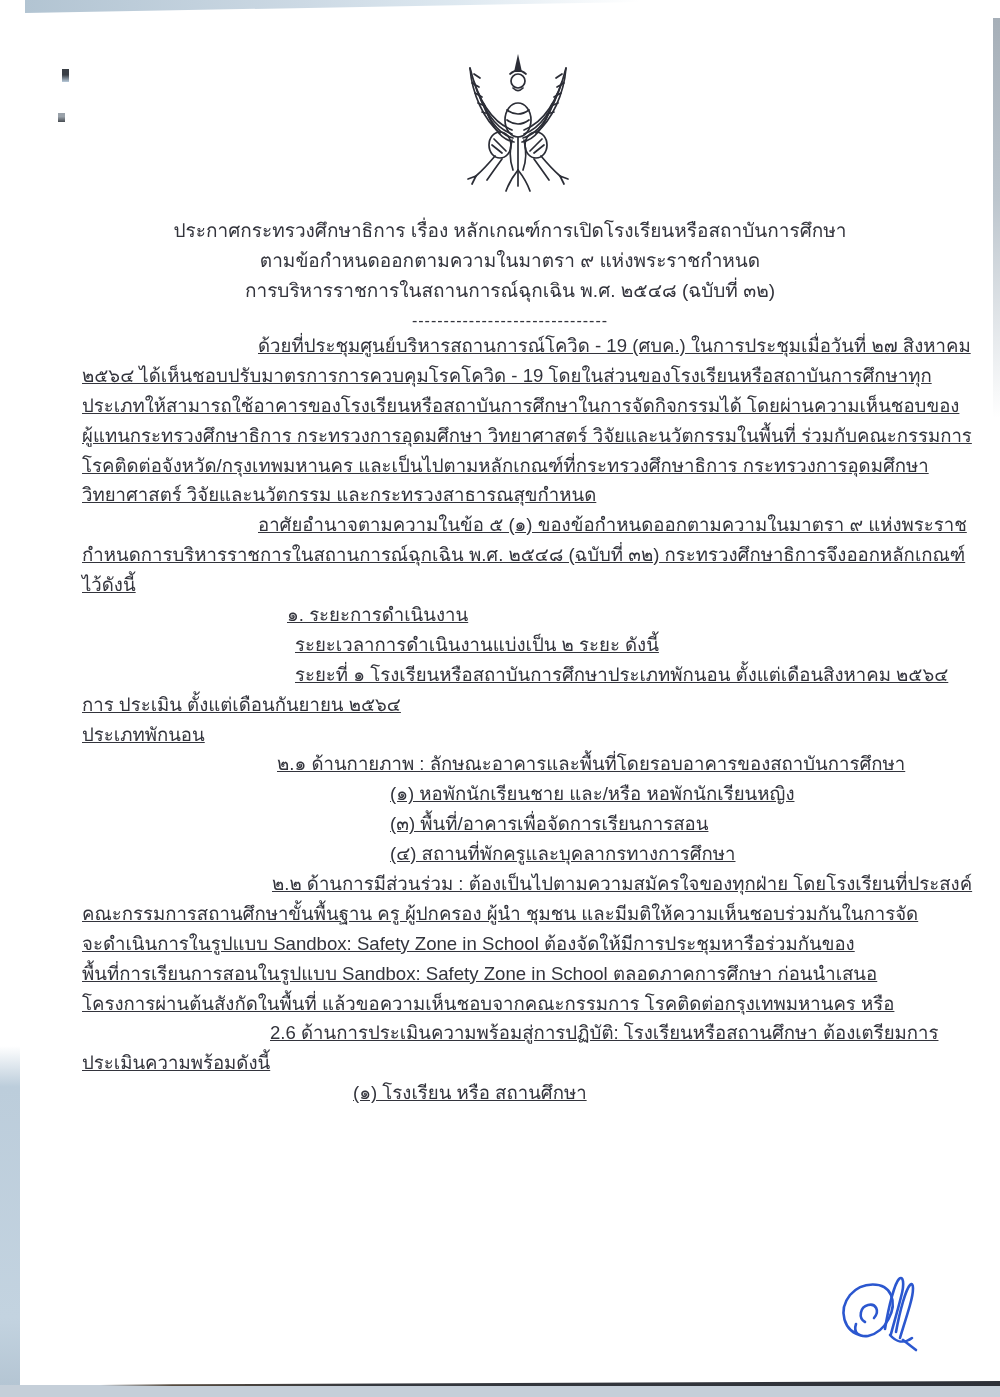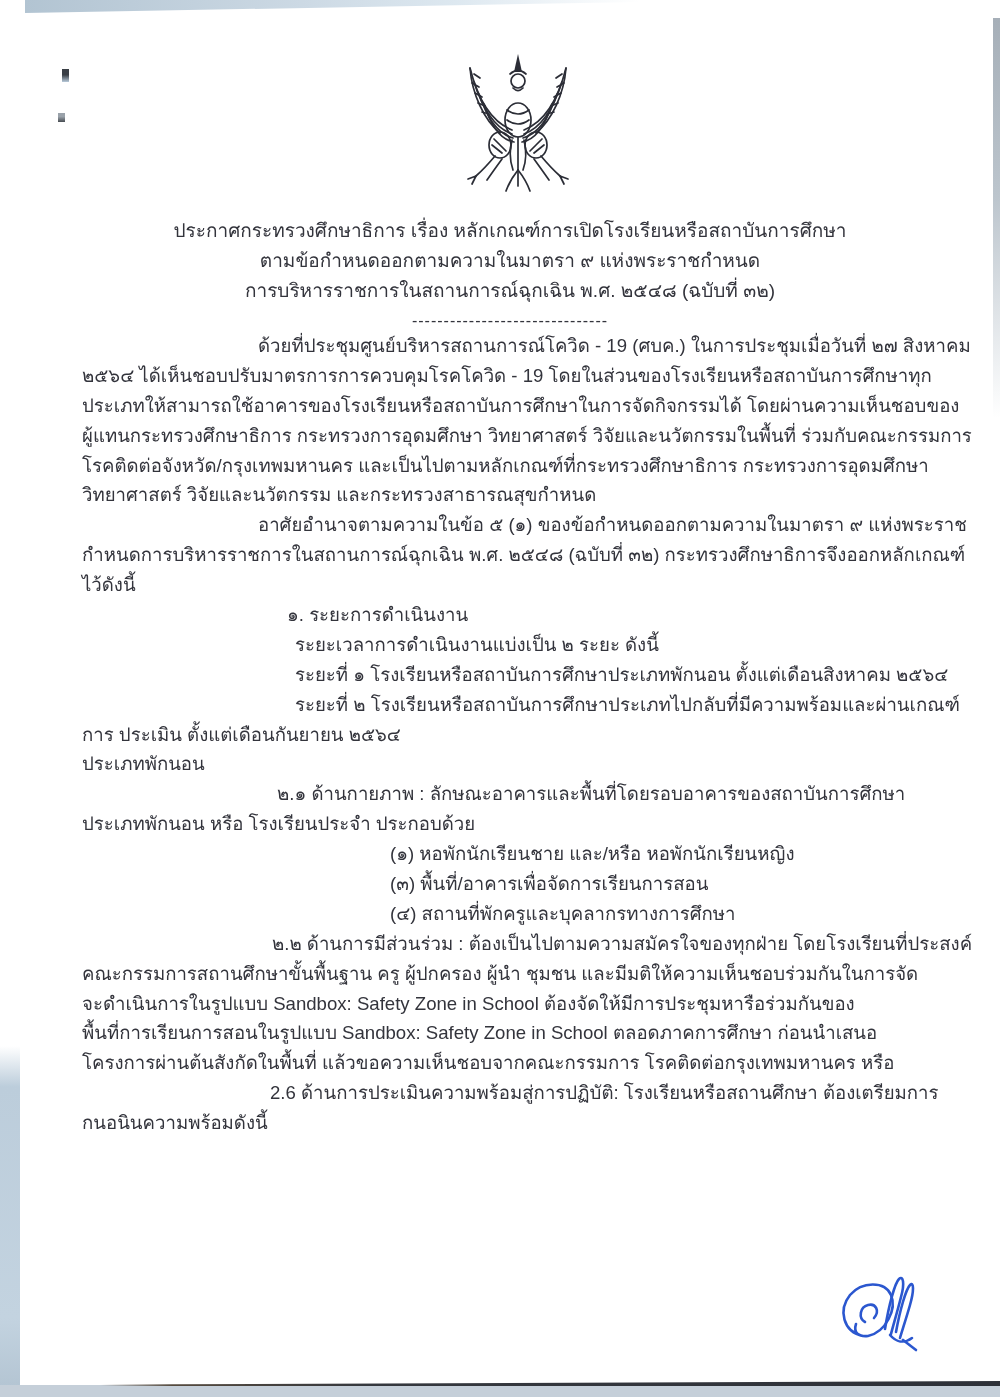--- a/index.html
+++ b/index.html
@@ -45,21 +45,21 @@
     position:absolute;left:0;top:216px;width:1020px;
     text-align:center;font-size:19px;line-height:30px;color:#33343c;
   }
   .sep{letter-spacing:1px;font-size:16px;}
   
   .body-block{
     position:absolute;left:0;top:331px;width:1000px;
     padding-left:82px;box-sizing:border-box;
     font-size:18.6px;line-height:29.9px;color:#33343c;
   }
-  .ln{height:29.9px;white-space:nowrap;}
+  .ln{height:29.9px;white-space:nowrap;text-decoration:underline;}
   .ind-p   {padding-left:176px;}  
   .ind-s1  {padding-left:205px;}  
   .ind-s1b {padding-left:213px;}  
   .ind-s2  {padding-left:185px;}  
   .ind-s21 {padding-left:195px;}  
   .ind-s22 {padding-left:190px;}  
   .ind-s23 {padding-left:188px;}  
   .ind-list{padding-left:308px;}  
   .ind-last{padding-left:271px;}  
   
@@ -139,35 +139,34 @@
     <div class="ln">ประเภทให้สามารถใช้อาคารของโรงเรียนหรือสถาบันการศึกษาในการจัดกิจกรรมได้ โดยผ่านความเห็นชอบของ</div>
     <div class="ln">ผู้แทนกระทรวงศึกษาธิการ กระทรวงการอุดมศึกษา วิทยาศาสตร์ วิจัยและนวัตกรรมในพื้นที่ ร่วมกับคณะกรรมการ</div>
     <div class="ln">โรคติดต่อจังหวัด/กรุงเทพมหานคร และเป็นไปตามหลักเกณฑ์ที่กระทรวงศึกษาธิการ กระทรวงการอุดมศึกษา</div>
     <div class="ln">วิทยาศาสตร์ วิจัยและนวัตกรรม และกระทรวงสาธารณสุขกำหนด</div>
     <div class="ln ind-p">อาศัยอำนาจตามความในข้อ ๕ (๑) ของข้อกำหนดออกตามความในมาตรา ๙ แห่งพระราช</div>
     <div class="ln">กำหนดการบริหารราชการในสถานการณ์ฉุกเฉิน พ.ศ. ๒๕๔๘ (ฉบับที่ ๓๒) กระทรวงศึกษาธิการจึงออกหลักเกณฑ์</div>
     <div class="ln">ไว้ดังนี้</div>
     <div class="ln ind-s1">๑. ระยะการดำเนินงาน</div>
     <div class="ln ind-s1b">ระยะเวลาการดำเนินงานแบ่งเป็น ๒ ระยะ ดังนี้</div>
     <div class="ln ind-s1b">ระยะที่ ๑ โรงเรียนหรือสถาบันการศึกษาประเภทพักนอน ตั้งแต่เดือนสิงหาคม ๒๕๖๔</div>
-    <div class="ln ind-s1b">ระยะที่ ๒ โรงเรียนหรือสถาบันการศึกษาประเภทไปกลับที่มีความพร้อมและผ่านเกณฑ์</div>
     <div class="ln">การ ประเมิน ตั้งแต่เดือนกันยายน ๒๕๖๔</div>
     <div class="ln">ประเภทพักนอน</div>
     <div class="ln ind-s21">๒.๑ ด้านกายภาพ : ลักษณะอาคารและพื้นที่โดยรอบอาคารของสถาบันการศึกษา</div>
-    <div class="ln">ประเภทพักนอน หรือ โรงเรียนประจำ ประกอบด้วย</div>
     <div class="ln ind-list">(๑) หอพักนักเรียนชาย และ/หรือ หอพักนักเรียนหญิง</div>
     <div class="ln ind-list">(๓) พื้นที่/อาคารเพื่อจัดการเรียนการสอน</div>
     <div class="ln ind-list">(๔) สถานที่พักครูและบุคลากรทางการศึกษา</div>
     <div class="ln ind-s22">๒.๒ ด้านการมีส่วนร่วม : ต้องเป็นไปตามความสมัครใจของทุกฝ่าย โดยโรงเรียนที่ประสงค์</div>
     <div class="ln">คณะกรรมการสถานศึกษาขั้นพื้นฐาน ครู ผู้ปกครอง ผู้นำ ชุมชน และมีมติให้ความเห็นชอบร่วมกันในการจัด</div>
     <div class="ln">จะดำเนินการในรูปแบบ Sandbox: Safety Zone in School ต้องจัดให้มีการประชุมหารือร่วมกันของ</div>
     <div class="ln">พื้นที่การเรียนการสอนในรูปแบบ Sandbox: Safety Zone in School ตลอดภาคการศึกษา ก่อนนำเสนอ</div>
     <div class="ln">โครงการผ่านต้นสังกัดในพื้นที่ แล้วขอความเห็นชอบจากคณะกรรมการ โรคติดต่อกรุงเทพมหานคร หรือ</div>
     <div class="ln ind-s23">2.6 ด้านการประเมินความพร้อมสู่การปฏิบัติ: โรงเรียนหรือสถานศึกษา ต้องเตรียมการ</div>
-    <div class="ln">กนอนินความพร้อมดังนี้</div>
+    <div class="ln">ประเมินความพร้อมดังนี้</div>
+    <div class="ln ind-last">(๑) โรงเรียน หรือ สถานศึกษา</div>
   </div>
 
   <div class="signature">
     <svg viewBox="0 0 95 92" width="95" height="92" aria-hidden="true">
       <g stroke="#2b57cf" fill="none" stroke-width="2.6" stroke-linecap="round" stroke-linejoin="round">
         <path d="M30,64 C10,60 5,38 17,23 C29,9 52,9 58,23 C64,37 53,60 35,64 C26,65 20,61 23,52"></path>
         <path d="M32,50 C25,46 27,35 35,33 C43,31 47,39 41,46"></path>
         <path d="M52,57 C56,32 62,11 66,7 C70,3 72,11 68,25 C64,41 60,54 58,62"></path>
         <path d="M63,60 C67,38 73,17 77,13 C81,9 81,19 77,33 C73,47 69,59 67,66"></path>
         <path d="M57,63 C63,70 71,72 79,66"></path>

